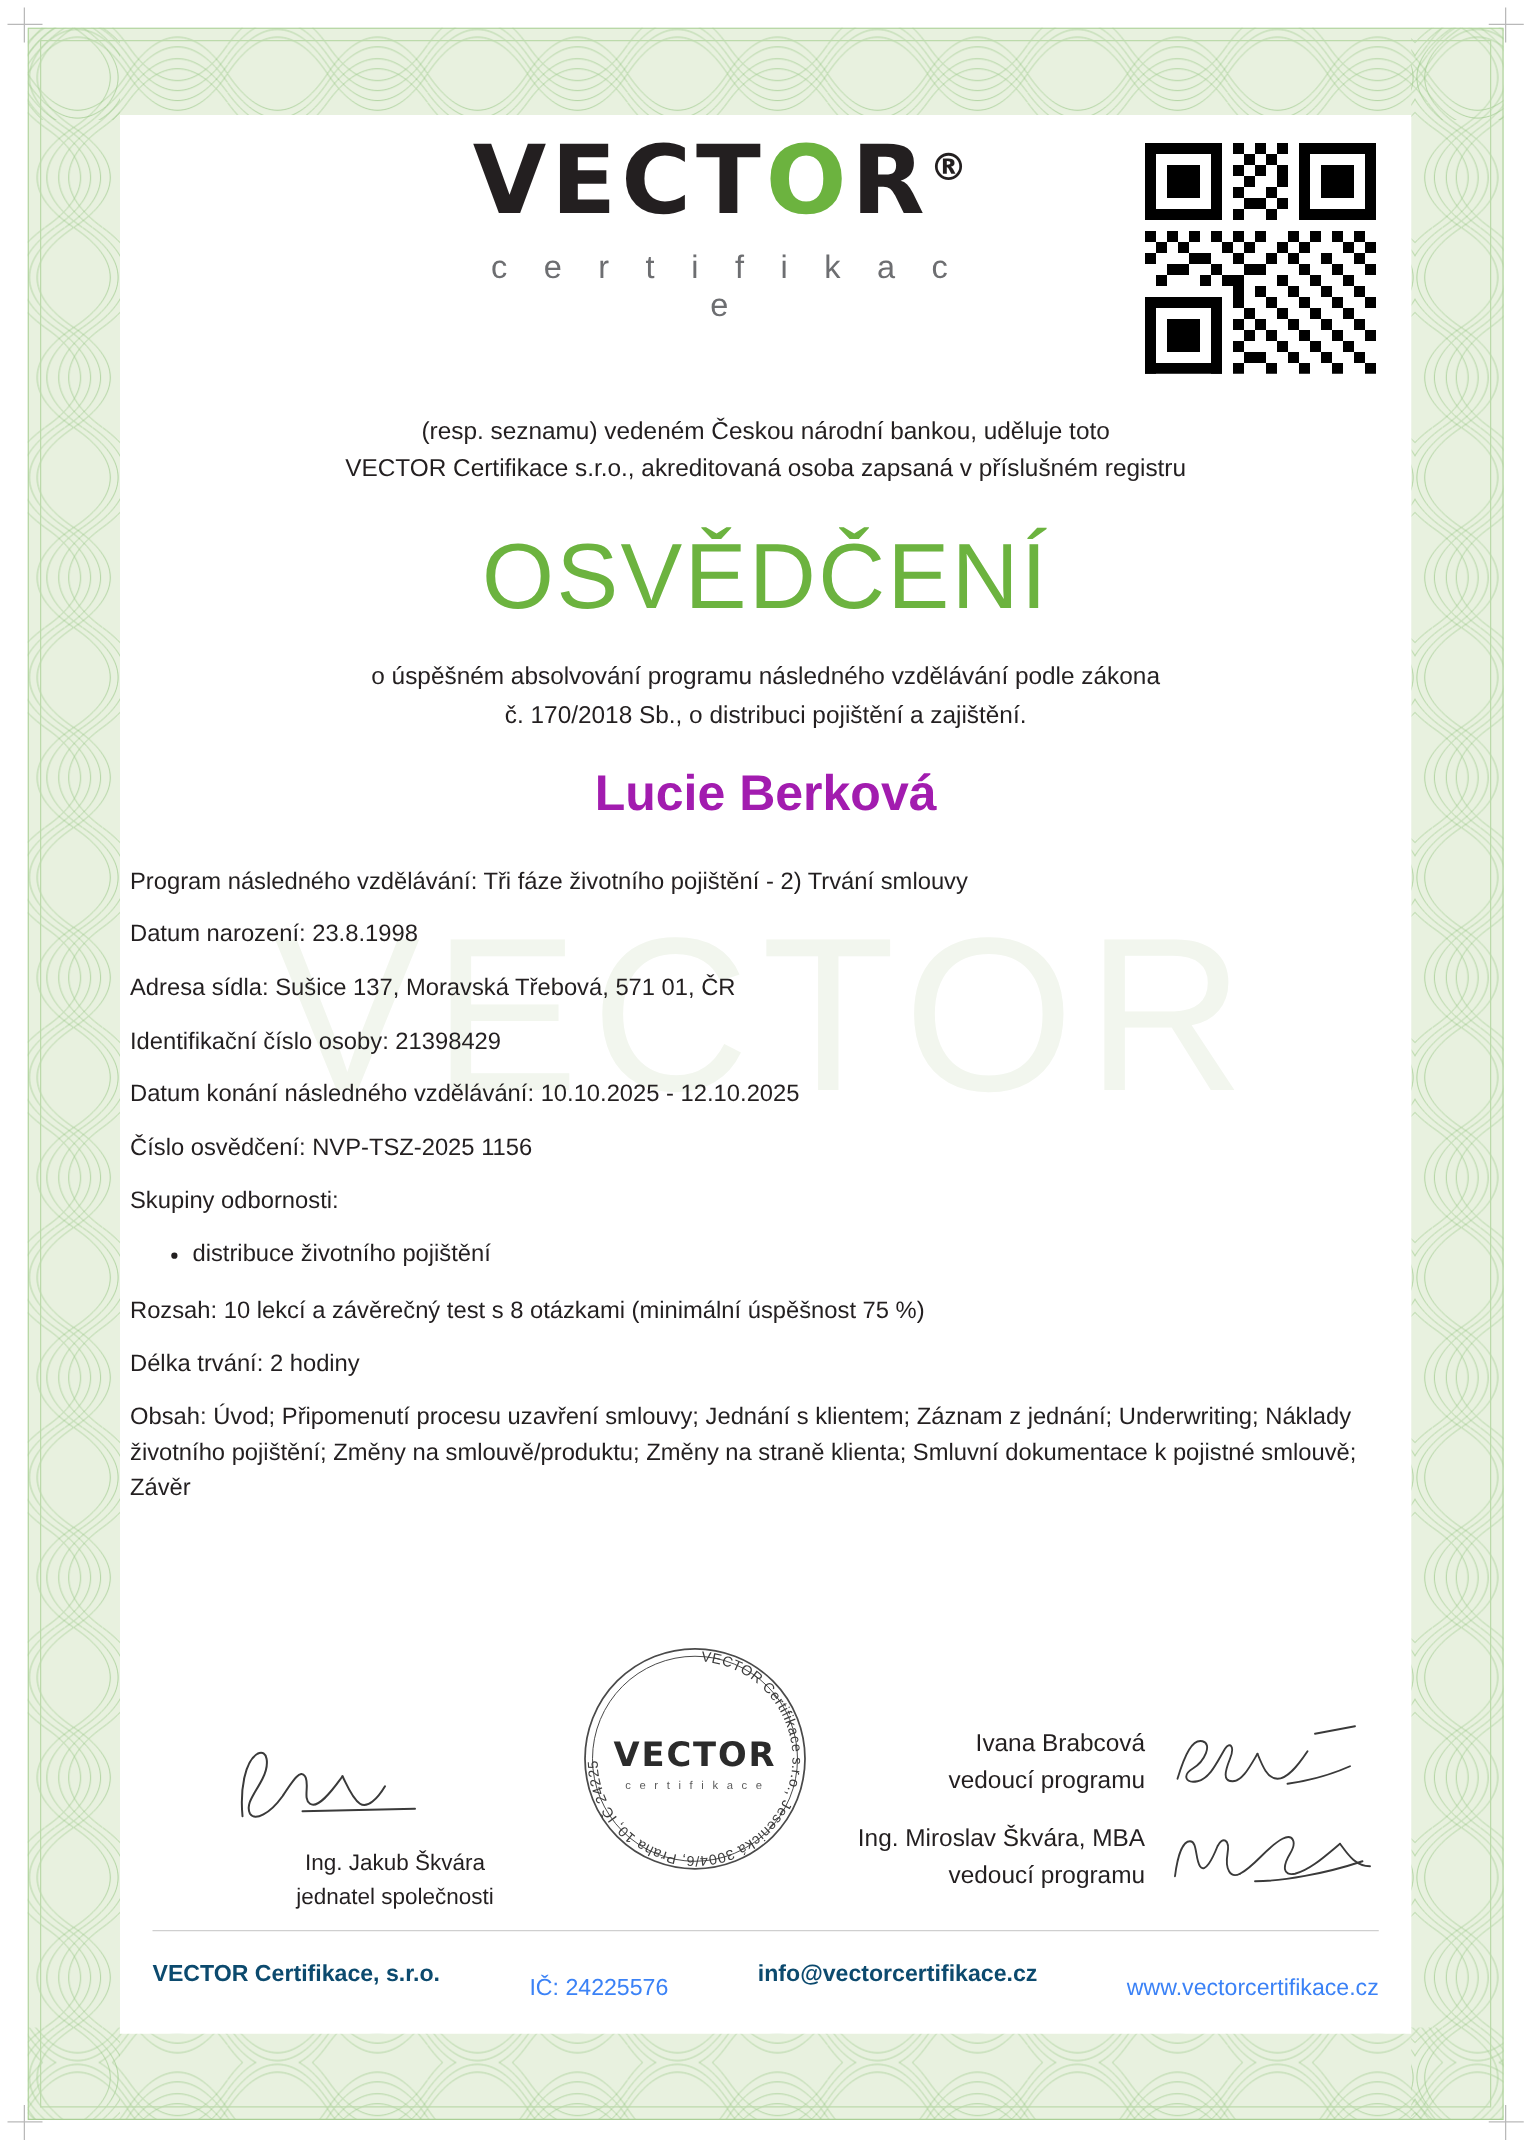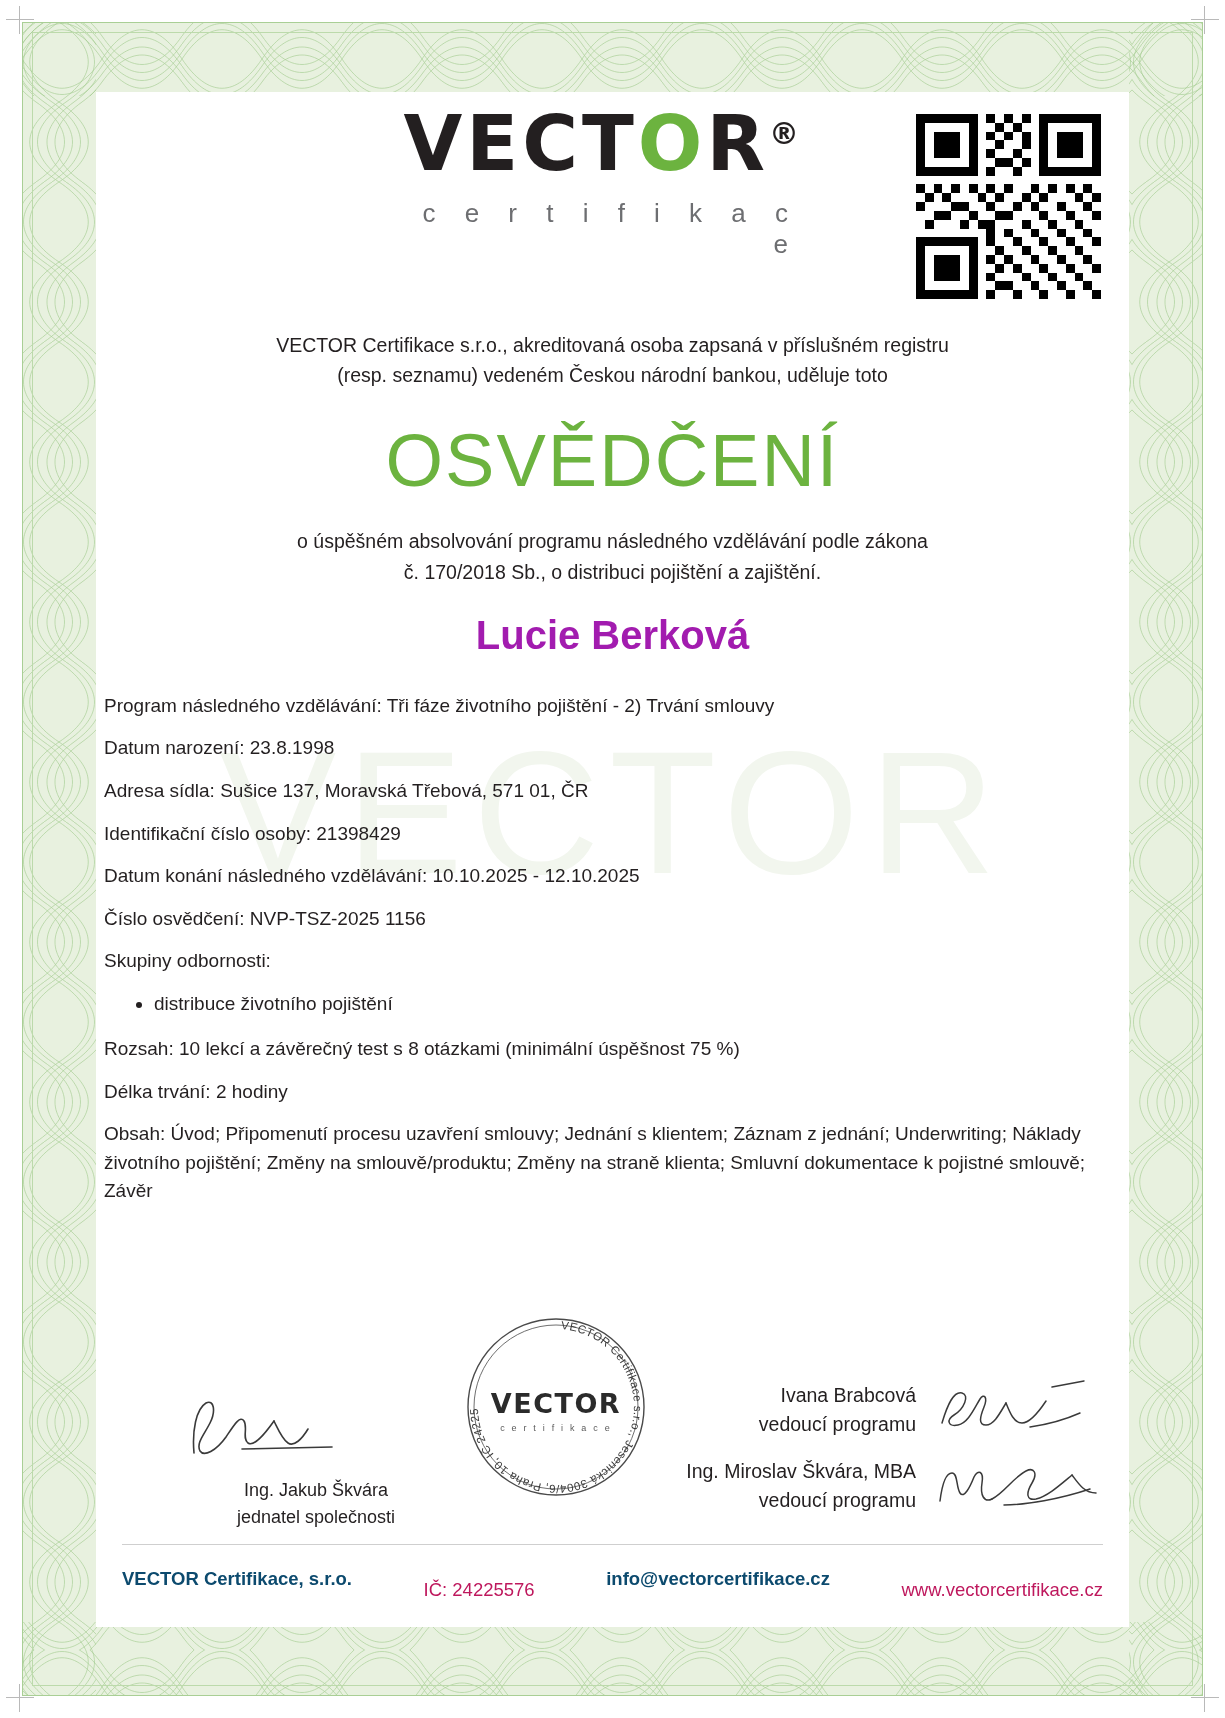--- a/index.html
+++ b/index.html
@@ -81,24 +81,24 @@
   }
 
   
   .header {
     position: relative;
     padding-top: 14px;
     height: 210px;
   }
   .logo-block {
     position: absolute;
-    left: 283px;
+    left: 270px;
     top: 14px;
     width: 420px;
-    text-align: right;
+    text-align: center;
   }
   .logo-word {
     font-family: "DejaVu Sans", sans-serif;
     font-size: 76px;
     font-weight: 700;
     letter-spacing: 4px;
     line-height: 1;
     color: #231f20;
     white-space: nowrap;
   }
@@ -248,21 +248,21 @@
     right: 26px;
     bottom: 26px;
     border-top: 1px solid #cfcfcf;
     padding-top: 12px;
     display: flex;
     justify-content: space-between;
     align-items: center;
     font-size: 18.5px;
   }
   .footer .green { color: #0c4a6e; font-weight: bold; }
-  .footer .dark { color: #be185d; margin-top: 22px; }
+  .footer .dark { color: #3b82f6; margin-top: 22px; }
 </style>
 </head>
 <body>
 
 <div class="page">
 
   <div class="crop crop-tl"></div>
   <div class="crop crop-tr"></div>
   <div class="crop crop-bl"></div>
   <div class="crop crop-br"></div>
@@ -431,22 +431,22 @@
               <rect x="11" y="20" width="1" height="1"></rect>
               <rect x="14" y="20" width="1" height="1"></rect>
             <rect x="17" y="20" width="1" height="1"></rect>
               <rect x="20" y="20" width="1" height="1"></rect>
           </g>
         </svg>
       </div>
     </div>
 
     <div class="intro">
+      <div>(resp. seznamu) vedeném Českou národní bankou, uděluje toto</div>
       <div>VECTOR Certifikace s.r.o., akreditovaná osoba zapsaná v příslušném registru</div>
-      <div>(resp. seznamu) vedeném Českou národní bankou, uděluje toto</div>
     </div>
 
     <div class="title">OSVĚDČENÍ</div>
 
     <div class="subtitle">
       <div>o úspěšném absolvování programu následného vzdělávání podle zákona</div>
       <div>č. 170/2018 Sb., o distribuci pojištění a zajištění.</div>
     </div>
 
     <div class="holder">Lucie Berková</div>

